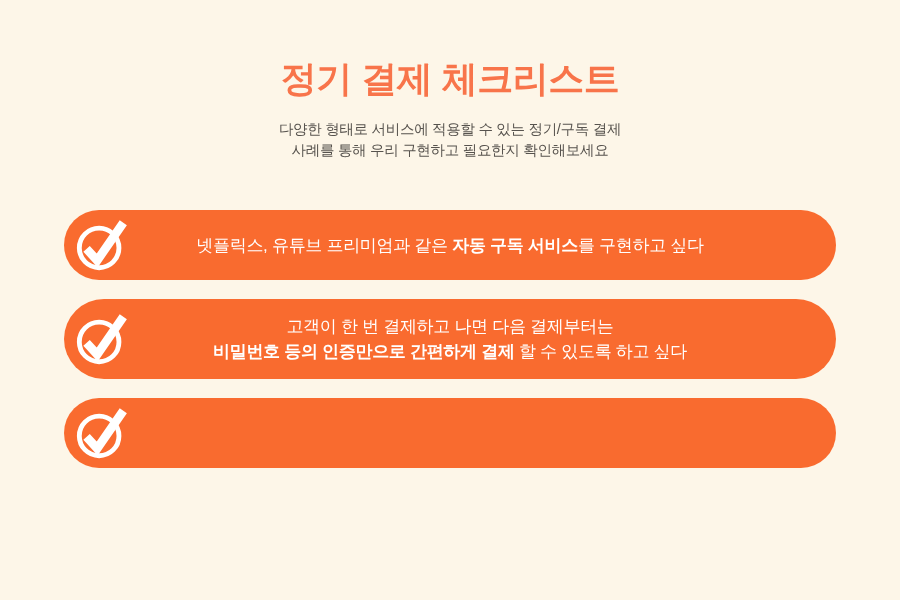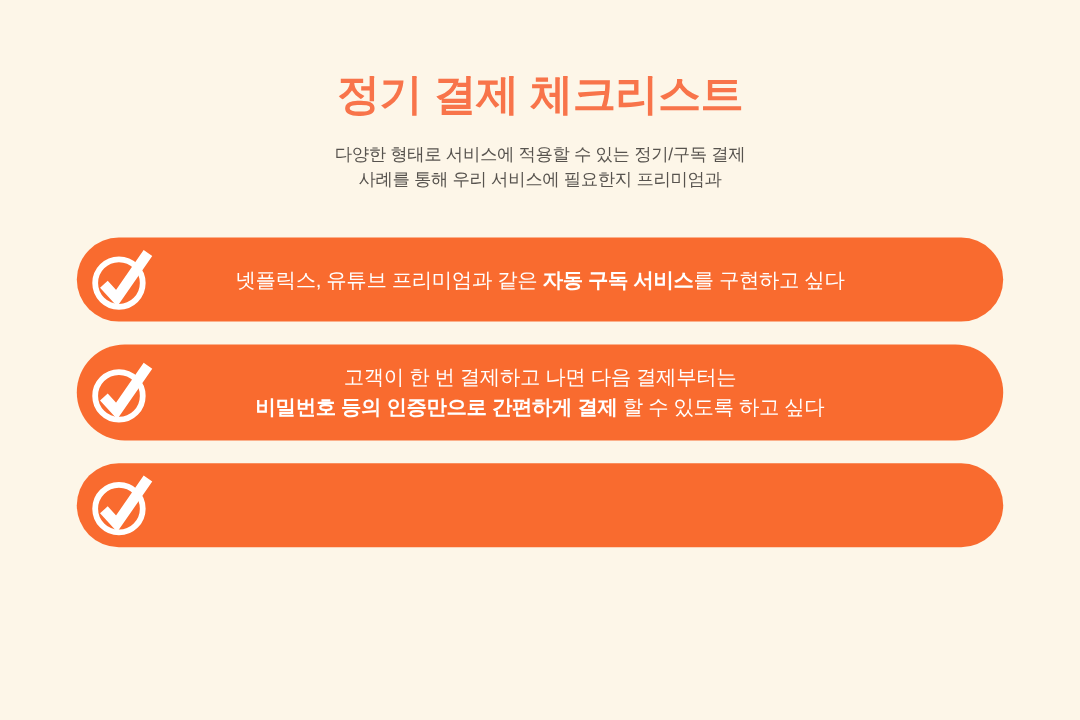--- a/index.html
+++ b/index.html
@@ -28,21 +28,21 @@
   }
   .subtitle{
     margin-top:15px;
     font-size:14.5px;
     line-height:21px;
     letter-spacing:-0.3px;
     color:var(--subtitle);
   }
   .list{
     position:absolute;
-    left:64px;top:198px;width:772px;
+    left:64px;top:210px;width:772px;
     display:flex;flex-direction:column;gap:19px;
   }
   .pill{
     position:relative;
     background:var(--pill);
     border-radius:40px;
     min-height:70px;
     display:flex;flex-direction:column;
     justify-content:center;align-items:center;
     padding:8px 70px;
@@ -71,21 +71,21 @@
   }
 </style>
 </head>
 <body>
 
 <div class="page">
   <header>
     <h1>정기 결제 체크리스트</h1>
     <div class="subtitle">
       <div>다양한 형태로 서비스에 적용할 수 있는 정기/구독 결제</div>
-      <div>사례를 통해 우리 서비스에 필요한지 프리미엄과</div>
+      <div>사례를 통해 우리 구현하고 필요한지 확인해보세요</div>
     </div>
   </header>
 
   <main class="list">
   <div class="pill">
     <span class="check">
       <svg viewBox="0 0 60 60" aria-hidden="true">
         <circle cx="26" cy="33" r="20.5" fill="none" stroke="#FFFFFF" stroke-width="5"></circle>
         <path d="M13 34 L24 46 L51 7" fill="none" stroke="#FFFFFF" stroke-width="9"></path>
       </svg>

